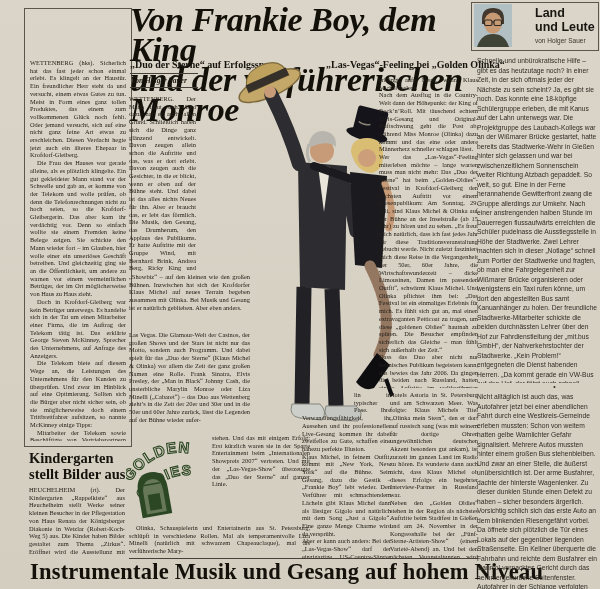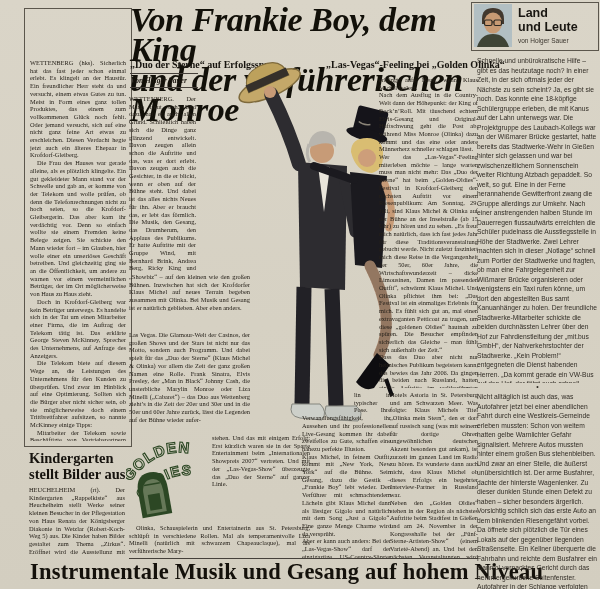--- a/index.html
+++ b/index.html
@@ -1,21 +1,21 @@
 <!DOCTYPE html>
 <html lang="de"><head>
 <meta charset="utf-8">
 <style>
   html,body{margin:0;padding:0;background:#b9b4a6;}
   .page{position:relative;width:600px;height:589px;overflow:hidden;
         background:linear-gradient(180deg,#dad5c8 0%,#d6d1c3 55%,#d3cec0 100%);
         font-family:"Liberation Serif","DejaVu Serif",serif;color:#211d16;}
   .abs{position:absolute;}
   .serif{font-family:"Liberation Serif","DejaVu Serif",serif;}
-  .sans{font-family:"Liberation Sans","DejaVu Sans",sans-serif;}
+  .sans{font-family:"Liberation Sans","DejaVu Sans",sans-serif;margin-left:17px;}
   .pre{white-space:pre-line;}
   .bodycol{font-size:6.4px;line-height:7.7px;text-align:justify;color:#26211a;overflow:hidden;}
   .bodycol p{margin:0;text-indent:7px;}
   .bodycol p.noindent{text-indent:0;}
   .sanscol{font-family:"Liberation Sans","DejaVu Sans",sans-serif;font-size:6.7px;line-height:9.5px;
            text-align:left;color:#312c25;overflow:hidden;}
   .rule{background:#45403a;}
   .box{border:1px solid #5b564c;}
   .h-telekom{font-size:12.5px;line-height:15.5px;font-weight:bold;color:#16130e;}
   .h-kiga{font-size:14.5px;line-height:16px;font-weight:bold;color:#16130e;}

